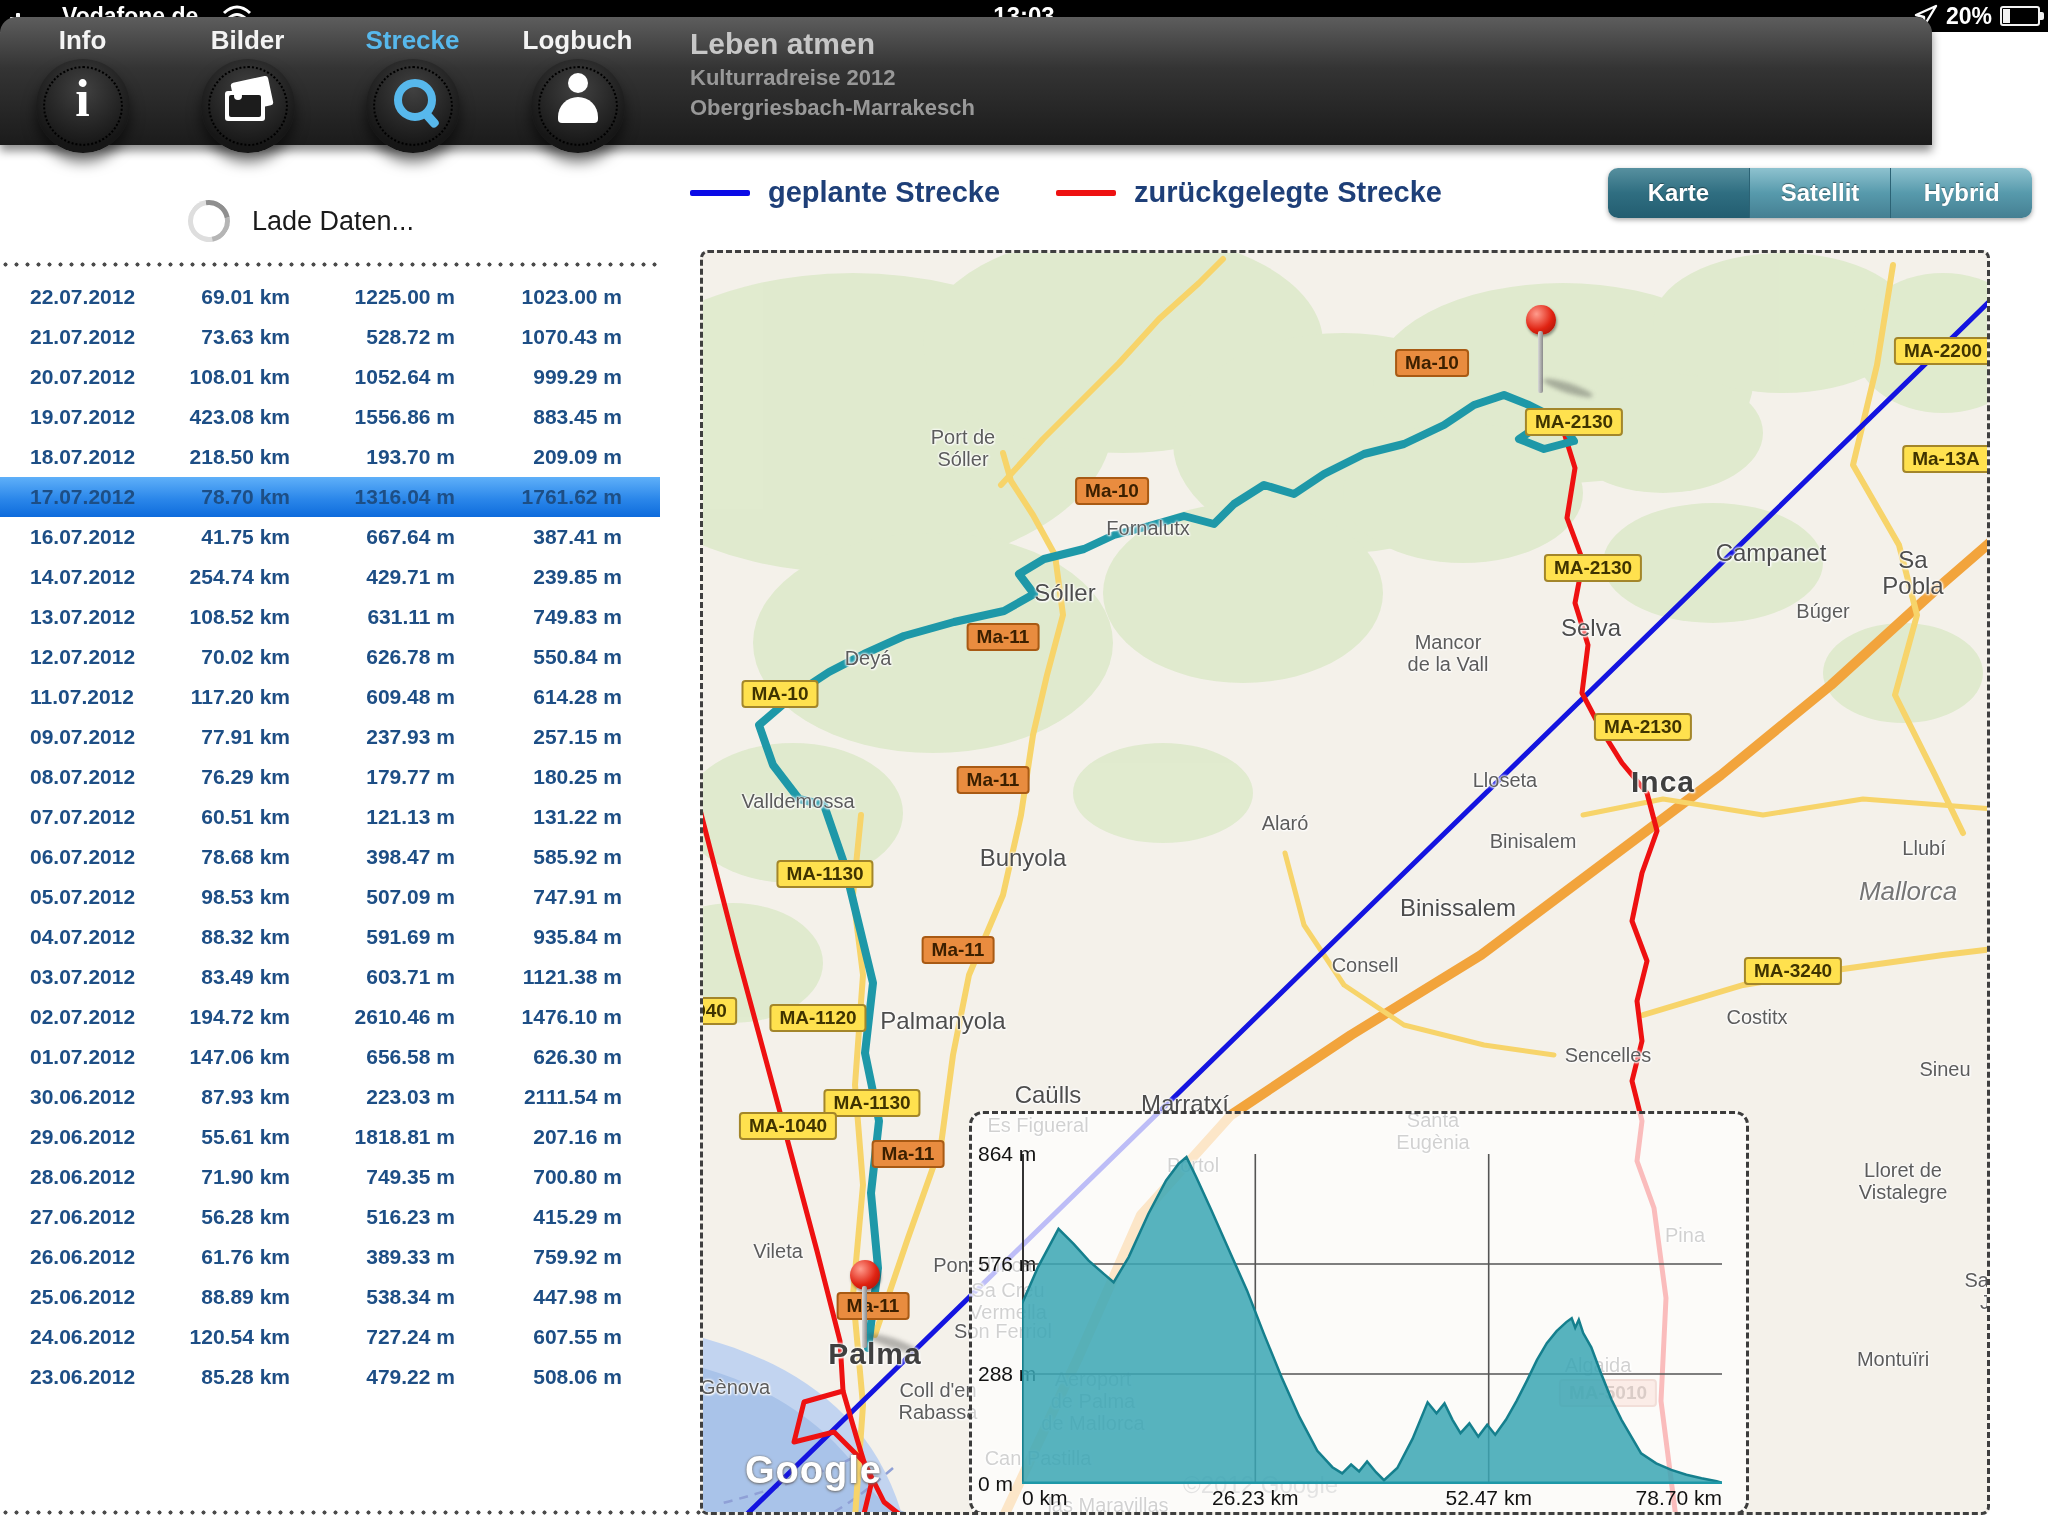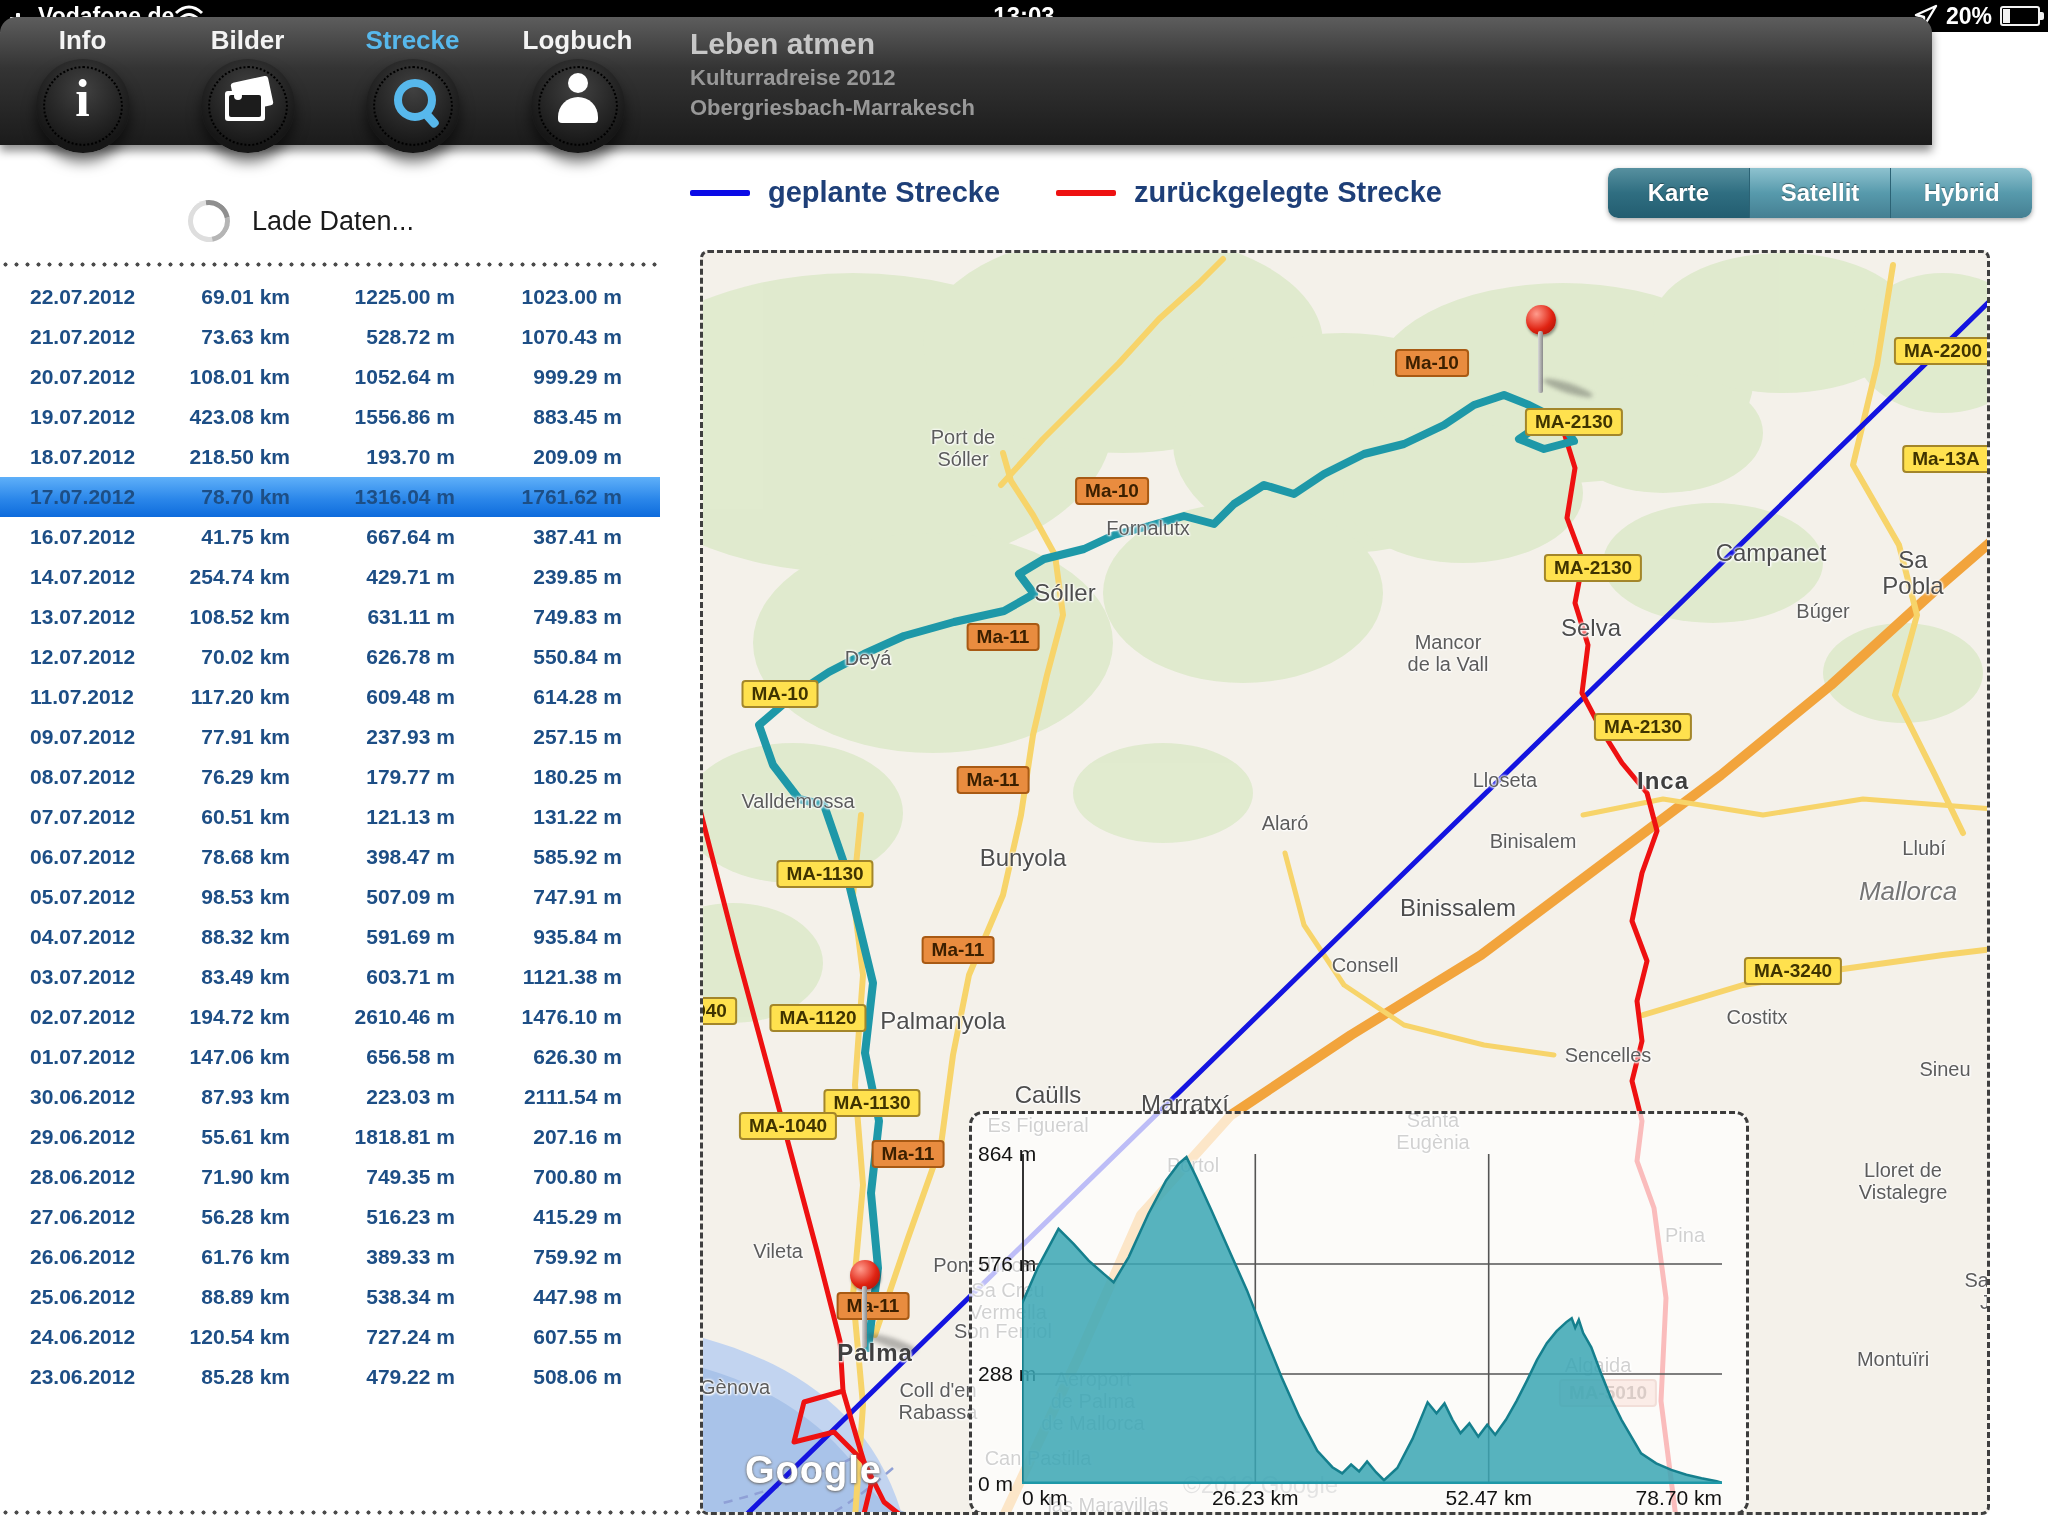--- a/index.html
+++ b/index.html
@@ -1,21 +1,21 @@
 <!DOCTYPE html>
 <html><head>
 <meta charset="utf-8">
 <style>
   html,body{margin:0;padding:0;background:#fff;}
   .screen{position:relative;width:2048px;height:1536px;background:#fff;overflow:hidden;
           font-family:"Liberation Sans",sans-serif;}
   
   .statusbar{position:absolute;left:0;top:0;width:2048px;height:32px;background:#000;color:#fff;
              display:flex;align-items:center;justify-content:space-between;font-size:23px;font-weight:bold;}
-  .sb-left{display:flex;align-items:center;gap:0;padding-left:10px;}
+  .sb-left{display:flex;align-items:center;gap:24px;padding-left:10px;}
   .sb-right{display:flex;align-items:center;gap:8px;padding-right:8px;}
   .sb-time{position:absolute;left:0;right:0;text-align:center;font-size:24px;}
   .sigbars{display:flex;align-items:flex-end;gap:2px;height:18px;}
   .sigbars i{display:block;width:4px;background:#fff;border-radius:1px;}
   .sigbars i.dim{background:#6e6e6e;height:4px!important;}
   .battery{position:relative;width:36px;height:16px;border:2px solid #f2f2f2;border-radius:3px;}
   .battery::after{content:"";position:absolute;right:-6px;top:4px;width:4px;height:8px;background:#f2f2f2;border-radius:0 2px 2px 0;}
   .battery .lvl{position:absolute;left:1px;top:1px;bottom:1px;width:20%;background:#f2f2f2;}
   
   .navbar{position:absolute;left:0;top:17px;width:1932px;height:128px;
@@ -74,21 +74,21 @@
   .trow .c1,.trow .c2,.trow .c3{text-align:right;}
   .trow.sel{background:linear-gradient(#5fb0f9,#2b87ea 55%,#0d6bdc);}
   
   .map{position:absolute;left:700px;top:250px;width:1290px;height:1265px;background:#f4f1ea;
        border:3px dashed #3f3f3f;border-radius:8px;overflow:hidden;box-sizing:border-box;}
   .map svg.base{position:absolute;left:0;top:0;z-index:1;}
   .mlabel{position:absolute;z-index:2;font-size:20px;color:#5c5c5c;white-space:pre-line;text-align:center;
           transform:translate(-50%,-50%);line-height:1.1;
           text-shadow:0 0 3px #fff,0 0 3px #fff,0 0 2px #fff,1px 1px 2px #fff;}
   .mlabel.big{font-size:24px;color:#4d4d4d;}
-  .mlabel.city{font-size:24px;font-weight:bold;color:#3f3f3f;letter-spacing:1px;}
+  .mlabel.city{font-size:30px;font-weight:bold;color:#3f3f3f;letter-spacing:1px;}
   .mlabel.it{font-style:italic;font-size:26px;color:#757575;}
   .badge{position:absolute;z-index:3;transform:translate(-50%,-50%);padding:1px 8px;font-size:19px;font-weight:bold;
          border-radius:4px;white-space:nowrap;}
   .badge.yellow{background:#ffe14e;border:2px solid #a3862a;color:#3f3300;}
   .badge.orange{background:#e98c3f;border:2px solid #a85a14;color:#3c2000;}
   .badge.pink{background:#f0b9a8;border:2px solid #cf8a75;color:#7a4a38;}
   .pin{position:absolute;z-index:4;width:30px;height:30px;margin:-15px 0 0 -15px;border-radius:50%;
        background:radial-gradient(circle at 35% 30%,#ff9c8d,#e02312 55%,#930e04);box-shadow:1px 2px 3px rgba(0,0,0,.4);}
   .pin::before{content:"";position:absolute;left:12px;top:26px;width:5px;height:62px;
                background:linear-gradient(90deg,#d9d9d9,#8a8a8a);border-radius:2px;}

